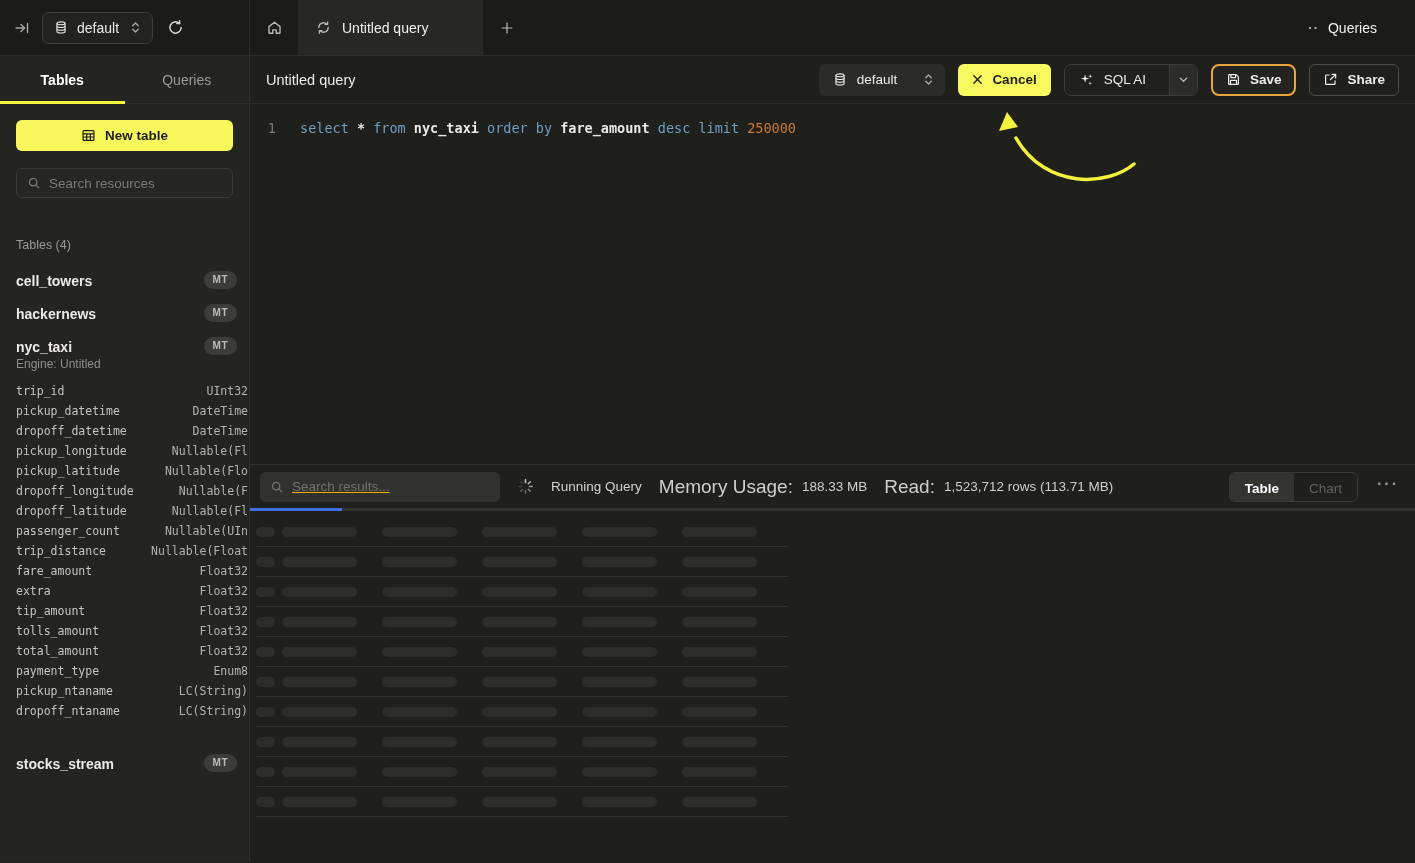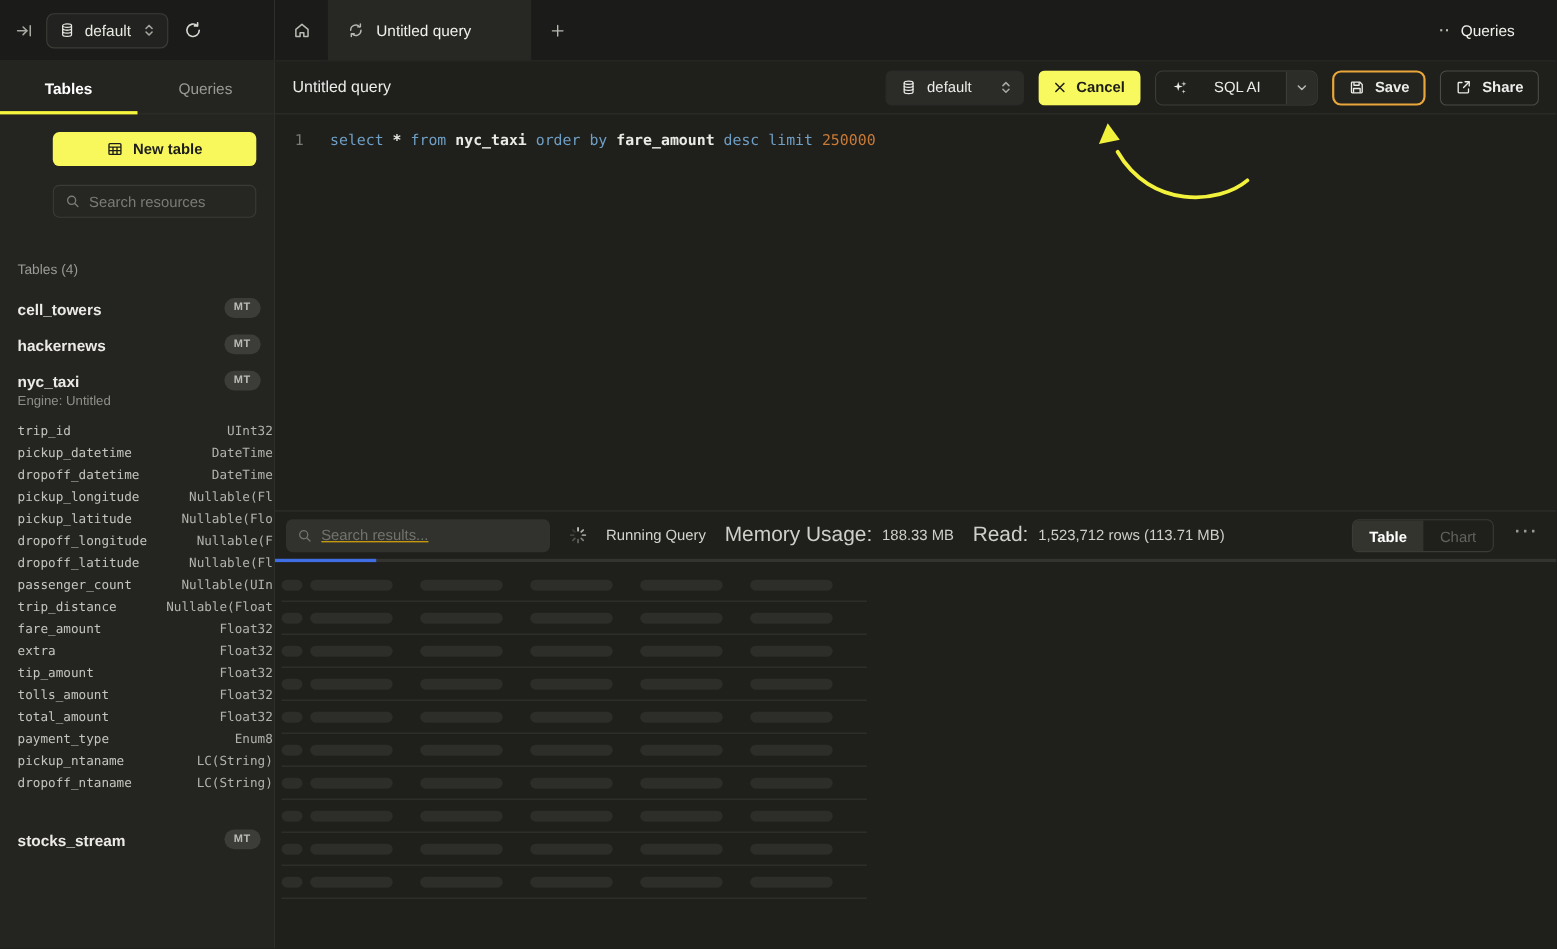--- a/index.html
+++ b/index.html
@@ -32,21 +32,21 @@
 
   
   .frame { display:flex; height:806px; }
 
   
   .sidebar { width:250px; flex:none; background:#242421; border-right:1px solid #2e2e2a; display:flex; flex-direction:column; overflow:hidden; }
   .sidebar-tabs { height:48px; flex:none; display:flex; border-bottom:1px solid #2e2e2a; }
   .s-tab { flex:1; display:flex; align-items:center; justify-content:center; font-size:14px; color:#9a9a94; position:relative; cursor:pointer; }
   .s-tab.active { color:#ffffff; font-weight:600; }
   .s-tab.active::after { content:""; position:absolute; left:0; right:0; bottom:-1px; height:3px; background:#f6f63f; }
-  .sidebar-scroll { padding:16px;margin-left:32px; }
+  .sidebar-scroll { padding:16px; }
   .new-table-btn { height:31px; width:100%; display:flex; align-items:center; justify-content:center; gap:9px; background:#f8f85c; color:#1d1d1a; font-weight:600; font-size:13.5px; border:none; border-radius:6px; cursor:pointer; font-family:inherit; }
   .search-box { margin-top:17px; height:30px; display:flex; align-items:center; gap:8px; padding:0 10px; border:1px solid #3a3a36; border-radius:6px; background:#262623; color:#7b7b75; }
   .search-box input { background:transparent; border:none; outline:none; color:#d9d9d3; font-size:13.5px; width:100%; font-family:inherit; }
   .search-box input::placeholder { color:#7b7b75; }
   .section-label { margin:24px 0 4px 16px; font-size:12.5px; color:#9b9b95; }
   .table-item { display:flex; align-items:flex-end; justify-content:space-between; height:33px; padding:0 12px 0 16px; cursor:pointer; }
   .t-name { font-size:14px; font-weight:600; color:#eceae6; }
   .mt-badge { background:#3c3c39; color:#bcbcb6; font-size:10px; font-weight:700; letter-spacing:.5px; border-radius:10px; padding:4px 9px; line-height:1; }
   .engine-line { padding:2px 16px 8px; font-size:12px; color:#8f8f89; }
   .columns-list { padding:2px 0 10px 16px; font-family:"DejaVu Sans Mono", monospace; font-size:11.5px; line-height:20px; color:#c5c5bf; }
@@ -57,21 +57,21 @@
   
   .main { flex:1; display:flex; flex-direction:column; background:#1f1f1c; min-width:0; }
   .main-header { height:48px; flex:none; display:flex; align-items:center; padding:0 16px; border-bottom:1px solid #2e2e2a; }
   .query-title { font-size:14.5px; color:#ececea; }
   .header-actions { margin-left:auto; display:flex; align-items:center; gap:13px; }
   .btn { height:32px; display:flex; align-items:center; gap:9px; padding:0 13px; border-radius:6px; font-size:13.5px; cursor:pointer; font-family:inherit; color:#ececea; background:transparent; border:1px solid transparent; }
   .btn-db { background:#2b2b28; border-color:#2b2b28; gap:10px; padding-right:10px; }
   .btn-db .chev { color:#a9a9a3; margin-left:16px; }
   .btn-cancel { background:#f8f85f; color:#1d1d1a; font-weight:600; }
   .btn-sqlai { border:1px solid #3c3c38; background:#20201d; padding:0; overflow:hidden; border-radius:7px; }
-  .sqlai-main { display:flex; align-items:center; gap:24px; padding:0 14px; height:100%; }
+  .sqlai-main { display:flex; align-items:center; gap:10px; padding:0 14px; height:100%; }
   .sqlai-chev { width:28px; height:100%; display:flex; align-items:center; justify-content:center; border-left:1px solid #3c3c38; background:#2c2c29; color:#b9b9b3; }
   .btn-save { border:2px solid #e9a63b; border-radius:8px; background:#23231f; font-weight:600; }
   .btn-share { border:1px solid #4b4b47; font-weight:600; }
 
   
   .editor { flex:1; position:relative; padding:15px 0 0 0; font-family:"DejaVu Sans Mono", monospace; font-size:13.5px; line-height:19px; overflow:hidden; }
   .code-line { display:flex; }
   .gutter { width:26px; flex:none; text-align:right; color:#7b7b76; }
   .code-text { margin-left:24px; white-space:pre; }
   .tok-kw { color:#6f9fc5; }

